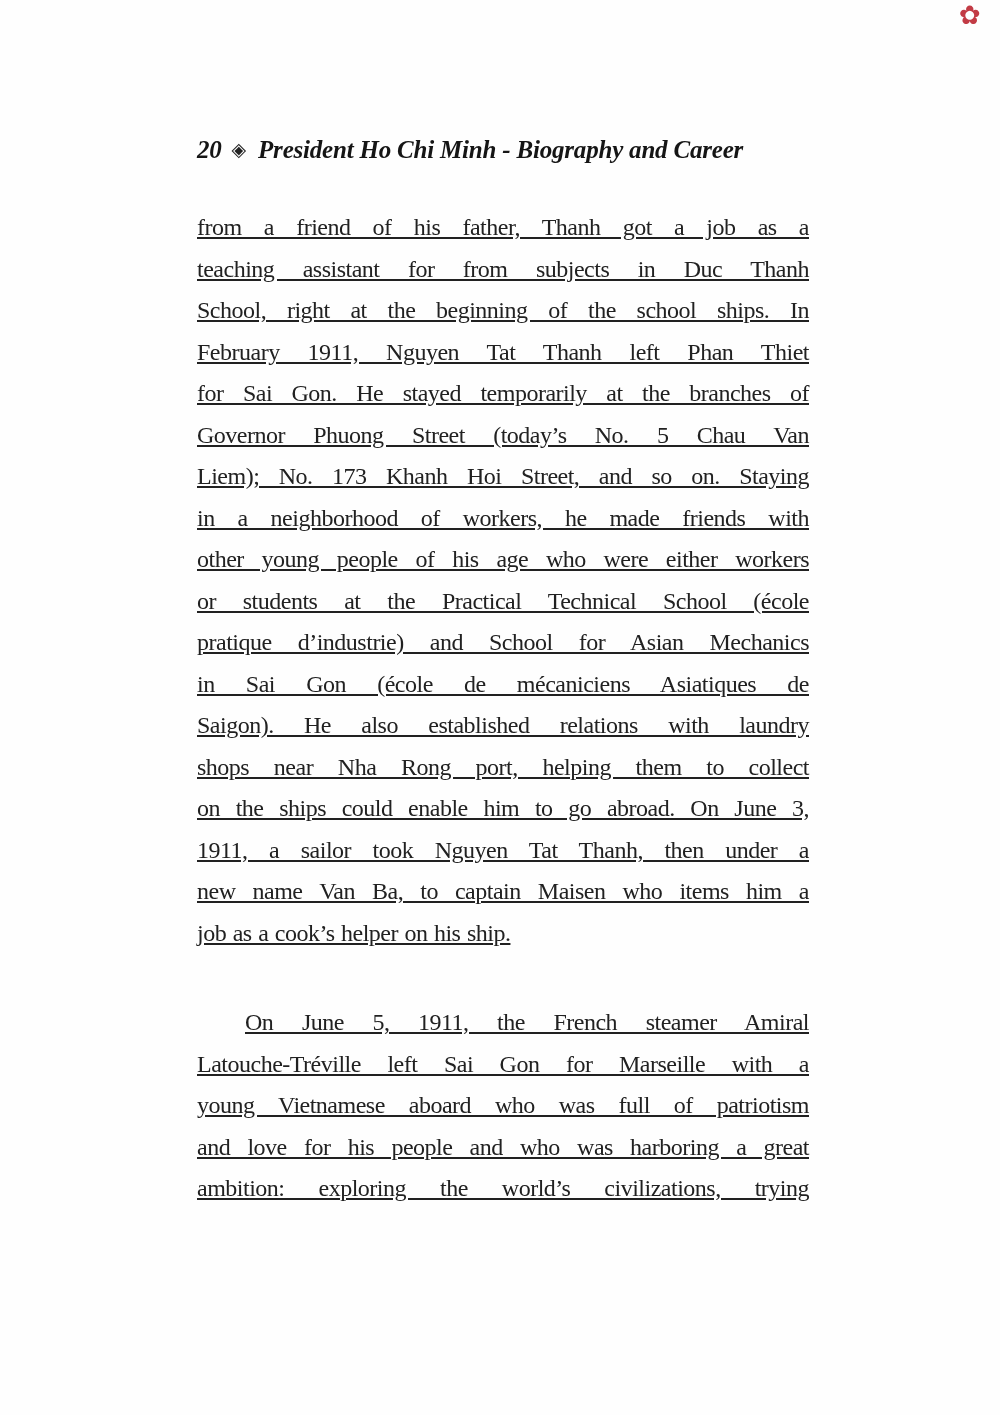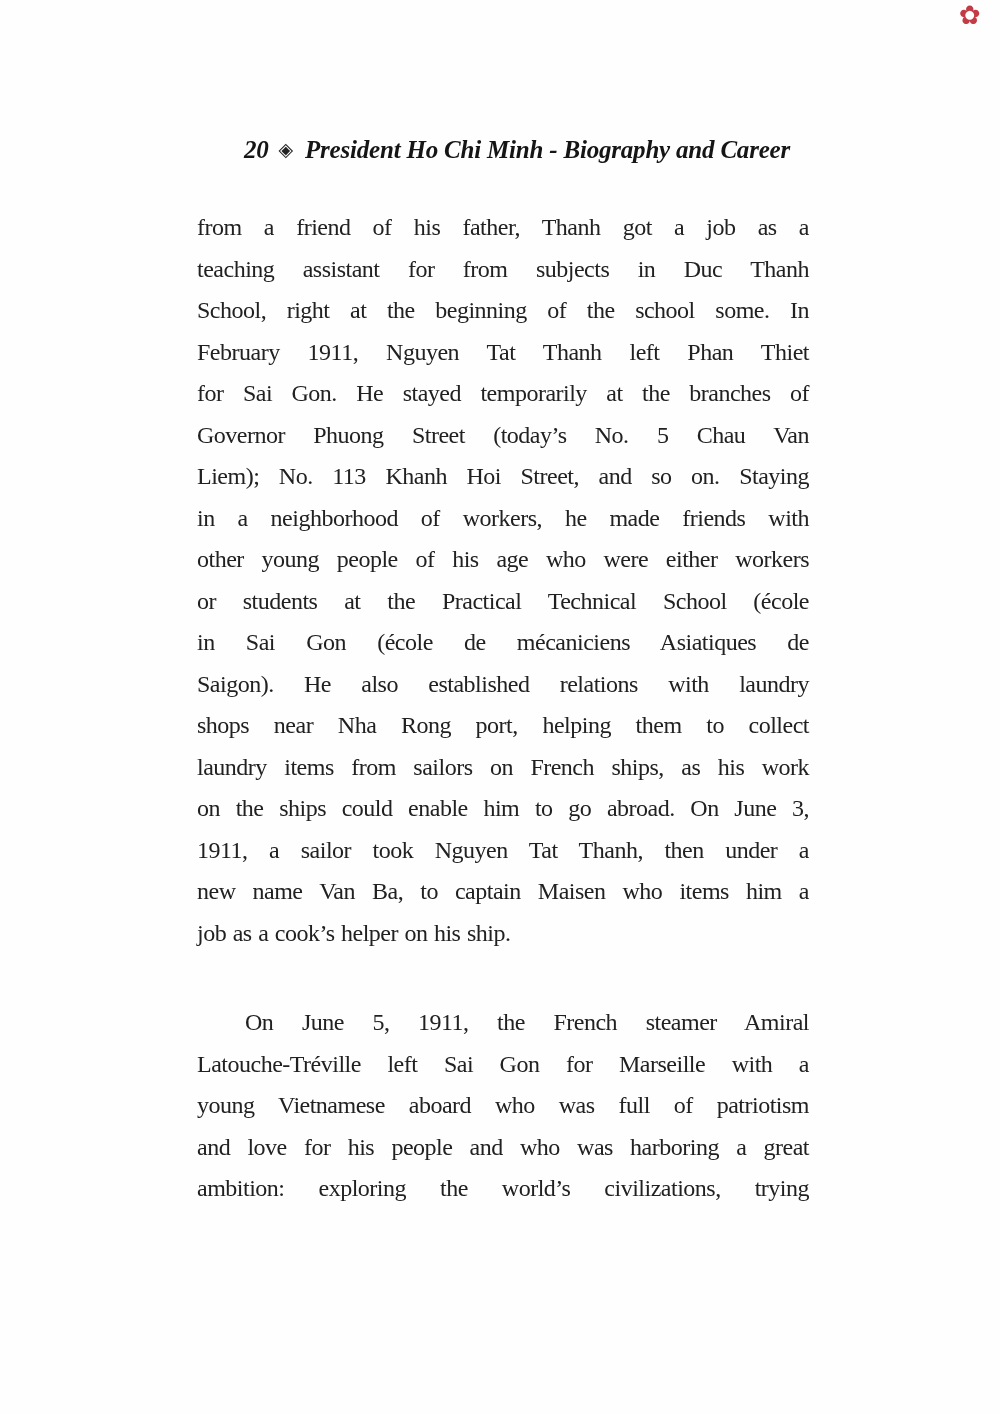--- a/index.html
+++ b/index.html
@@ -35,21 +35,20 @@
     top: 134px;
     width: 640px;
     font-family: "Liberation Serif", serif;
     font-weight: bold;
     font-style: italic;
     font-size: 25px;
     line-height: 32px;
     letter-spacing: -0.2px;
     color: #151515;
     white-space: nowrap;
-    text-align: center;
   }
   .header .pgnum {
     margin-right: 10px;
   }
   .header .sep {
     font-style: normal;
     font-weight: normal;
     font-family: "DejaVu Sans", sans-serif;
     font-size: 19px;
     margin-right: 12px;
@@ -65,20 +64,21 @@
     font-size: 24px;
     letter-spacing: -0.5px;
     word-spacing: 1px;
     color: #212121;
   }
   .ln {
     line-height: 41.5px;
     height: 41.5px;
     text-align: left;
     white-space: nowrap;
+    text-decoration: underline;
   }
   .ln.j {
     white-space: normal;
     text-align: justify;
     text-align-last: justify;
   }
   .ln.ind {
     text-indent: 48px;
     margin-top: 48px;
   }
@@ -90,32 +90,32 @@
 
   <div class="ornament">✿</div>
 
   <div class="header">
     <span class="pgnum">20</span><span class="sep">◈</span><span>President Ho Chi Minh - Biography and Career</span>
   </div>
 
   <div class="bodytext">
     <div class="ln j">from a friend of his father, Thanh got a job as a</div>
     <div class="ln j">teaching assistant for from subjects in Duc Thanh</div>
-    <div class="ln j">School, right at the beginning of the school some. In</div>
+    <div class="ln j">School, right at the beginning of the school ships. In</div>
     <div class="ln j">February 1911, Nguyen Tat Thanh left Phan Thiet</div>
     <div class="ln j">for Sai Gon. He stayed temporarily at the branches of</div>
     <div class="ln j">Governor Phuong Street (today’s No. 5 Chau Van</div>
-    <div class="ln j">Liem); No. 113 Khanh Hoi Street, and so on. Staying</div>
+    <div class="ln j">Liem); No. 173 Khanh Hoi Street, and so on. Staying</div>
     <div class="ln j">in a neighborhood of workers, he made friends with</div>
     <div class="ln j">other young people of his age who were either workers</div>
     <div class="ln j">or students at the Practical Technical School (école</div>
+    <div class="ln j">pratique d’industrie) and School for Asian Mechanics</div>
     <div class="ln j">in Sai Gon (école de mécaniciens Asiatiques de</div>
     <div class="ln j">Saigon). He also established relations with laundry</div>
     <div class="ln j">shops near Nha Rong port, helping them to collect</div>
-    <div class="ln j">laundry items from sailors on French ships, as his work</div>
     <div class="ln j">on the ships could enable him to go abroad. On June 3,</div>
     <div class="ln j">1911, a sailor took Nguyen Tat Thanh, then under a</div>
     <div class="ln j">new name Van Ba, to captain Maisen who items him a</div>
     <div class="ln">job as a cook’s helper on his ship.</div>
     <div class="ln j ind">On June 5, 1911, the French steamer Amiral</div>
     <div class="ln j">Latouche-Tréville left Sai Gon for Marseille with a</div>
     <div class="ln j">young Vietnamese aboard who was full of patriotism</div>
     <div class="ln j">and love for his people and who was harboring a great</div>
     <div class="ln j">ambition: exploring the world’s civilizations, trying</div>
   </div>

